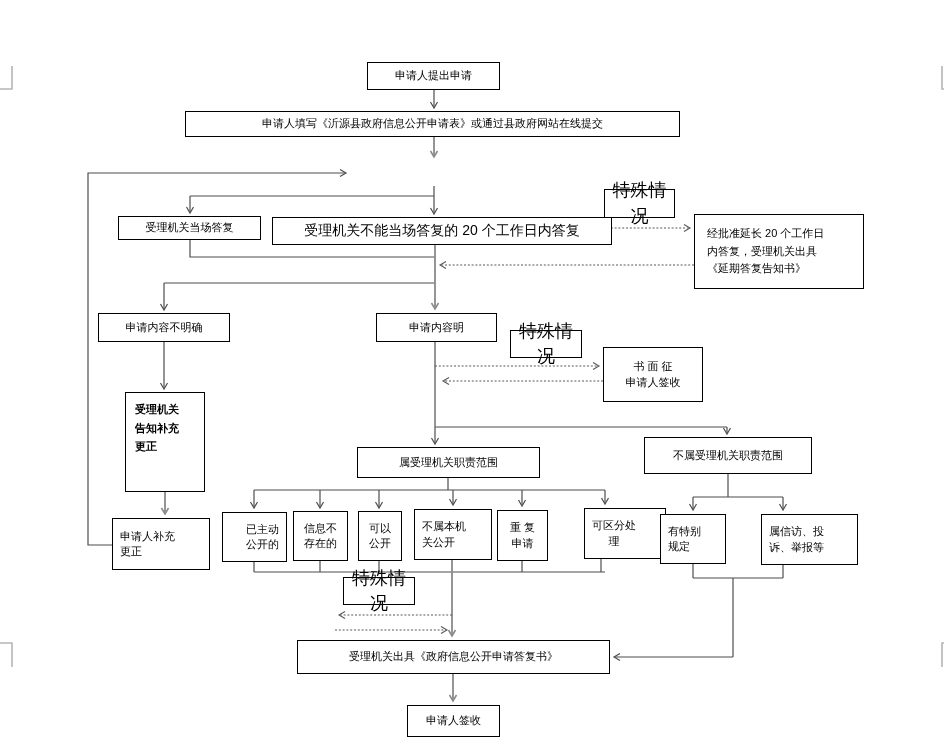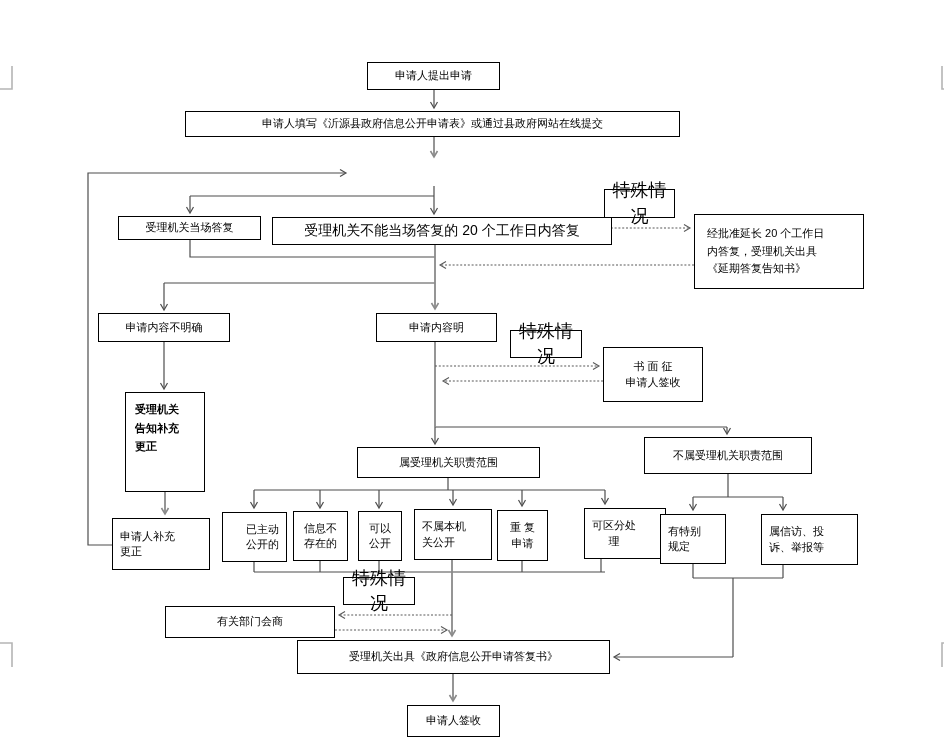--- a/index.html
+++ b/index.html
@@ -203,23 +203,20 @@
 
   <div class="node al" style="left:735px;top:514px;width:97px;height:51px;margin-left:26px;">
       <span class="lbl">属信访、投
 诉、举报等</span>
     </div>
 
   <div class="node sp" style="left:343px;top:577px;width:72px;height:28px;">
       <span class="lbl">特殊情况</span>
     </div>
 
-  <div class="node" style="left:165px;top:606px;width:170px;height:32px;">
-      <span class="lbl">有关部门会商</span>
-    </div>
 
   <div class="node" style="left:297px;top:640px;width:313px;height:34px;">
       <span class="lbl">受理机关出具《政府信息公开申请答复书》</span>
     </div>
 
   <div class="node" style="left:407px;top:705px;width:93px;height:32px;">
       <span class="lbl">申请人签收</span>
     </div>
 
 </div>

